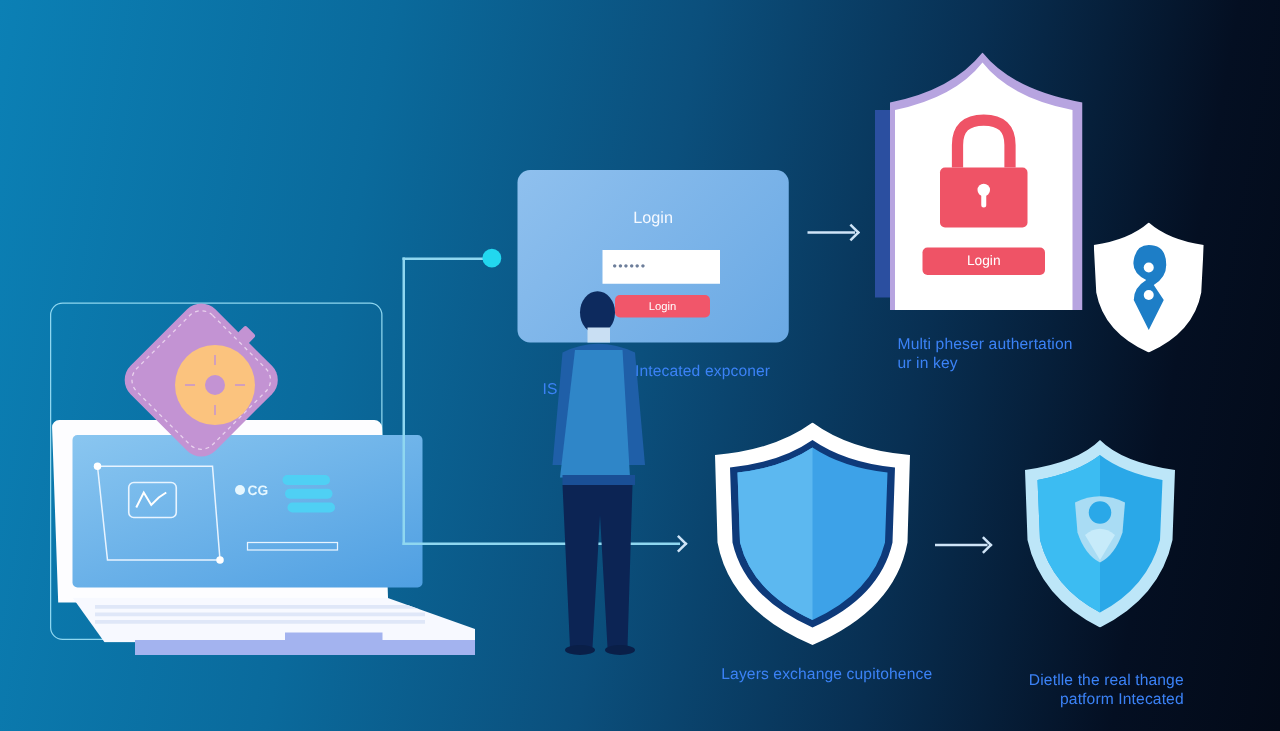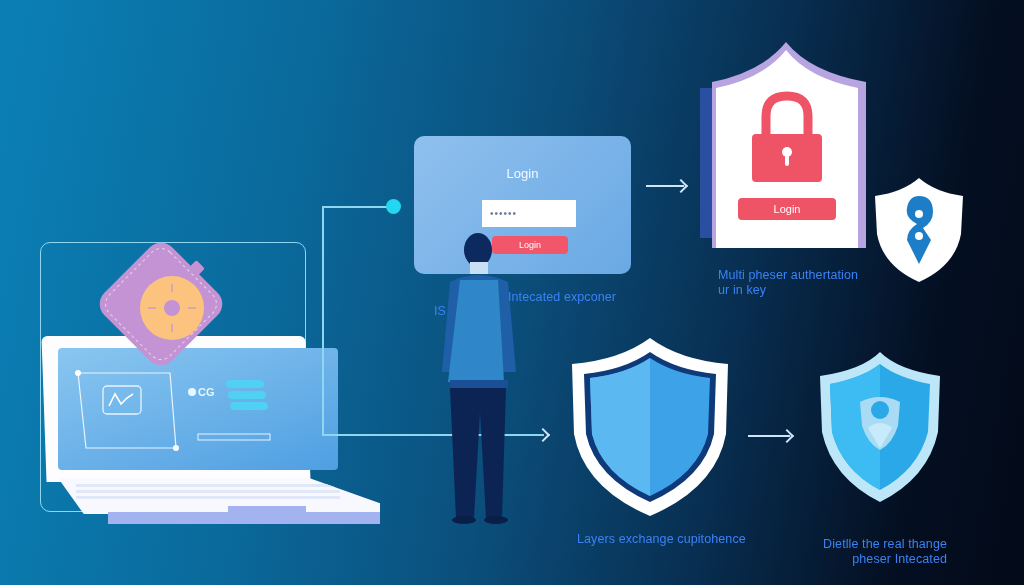--- a/index.html
+++ b/index.html
@@ -171,14 +171,14 @@
     <path d="M62,12 Q80,26 112,32 L110,80 Q100,118 62,138 Q24,118 14,80 L12,32 Q44,26 62,12 Z" fill="#2aa8e8"></path>
     <path d="M62,12 L62,138 Q24,118 14,80 L12,32 Q44,26 62,12 Z" fill="#3cbcf2"></path>
     <path d="M42,50 Q62,40 82,50 L80,74 Q74,92 62,98 Q50,92 44,74 Z" fill="#a9dcf4"></path>
     <circle cx="62" cy="58" r="9" fill="#2aa8e8"></circle>
     <path d="M50,76 Q62,66 74,76 L62,96 Z" fill="#c7ebfa"></path>
   </svg>
 </div>
 
 <div class="abs caption" style="left:813px; top:518px; text-align:right; width:134px;margin-top:19px;">
   <div>Dietlle the real thange</div>
-  <div>pheser Intecated</div>
+  <div>patform Intecated</div>
 </div>
 
 </body></html>

